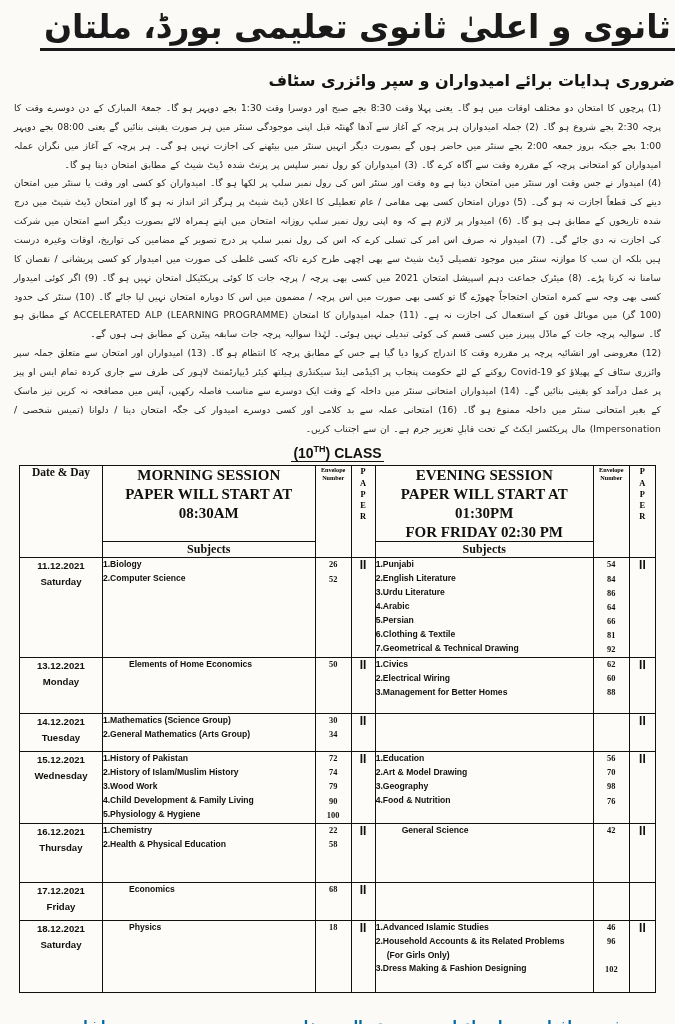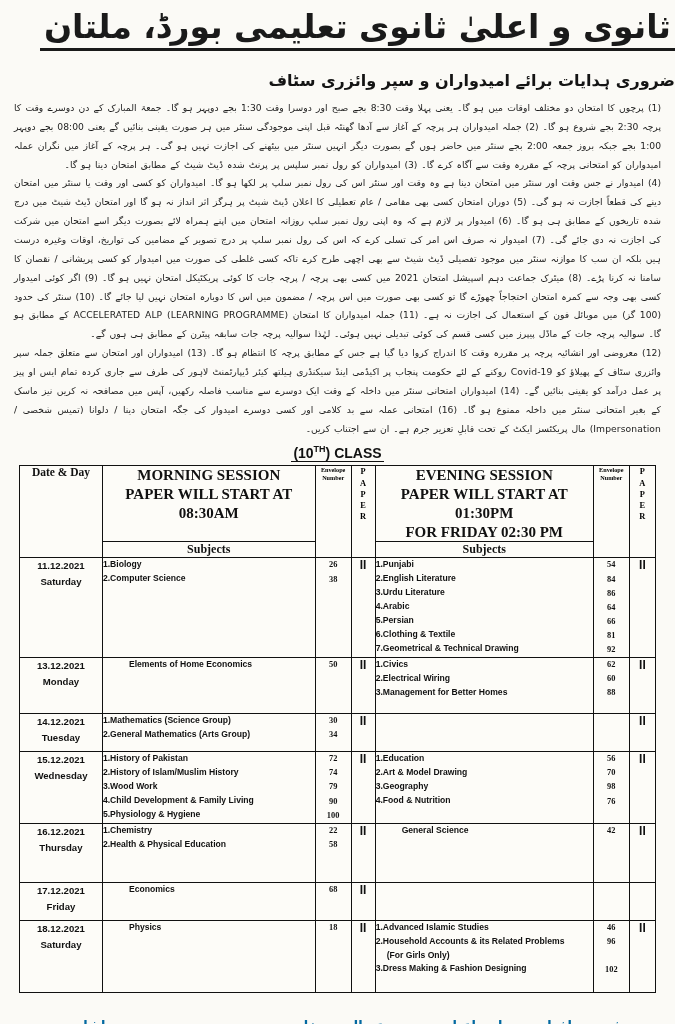--- a/index.html
+++ b/index.html
@@ -274,21 +274,21 @@
             <td class="c-date">
               <div>11.12.2021</div>
               <div>Saturday</div>
             </td>
             <td class="c-subj">
               <div>1.Biology</div>
               <div>2.Computer Science</div>
             </td>
             <td class="c-env">
               <div>26</div>
-              <div>38</div>
+              <div>52</div>
             </td>
             <td class="c-paper">II</td>
             <td class="c-subj">
               <div>1.Punjabi</div>
               <div>2.English Literature</div>
               <div>3.Urdu Literature</div>
               <div>4.Arabic</div>
               <div>5.Persian</div>
               <div>6.Clothing &amp; Textile</div>
               <div>7.Geometrical &amp; Technical Drawing</div>

